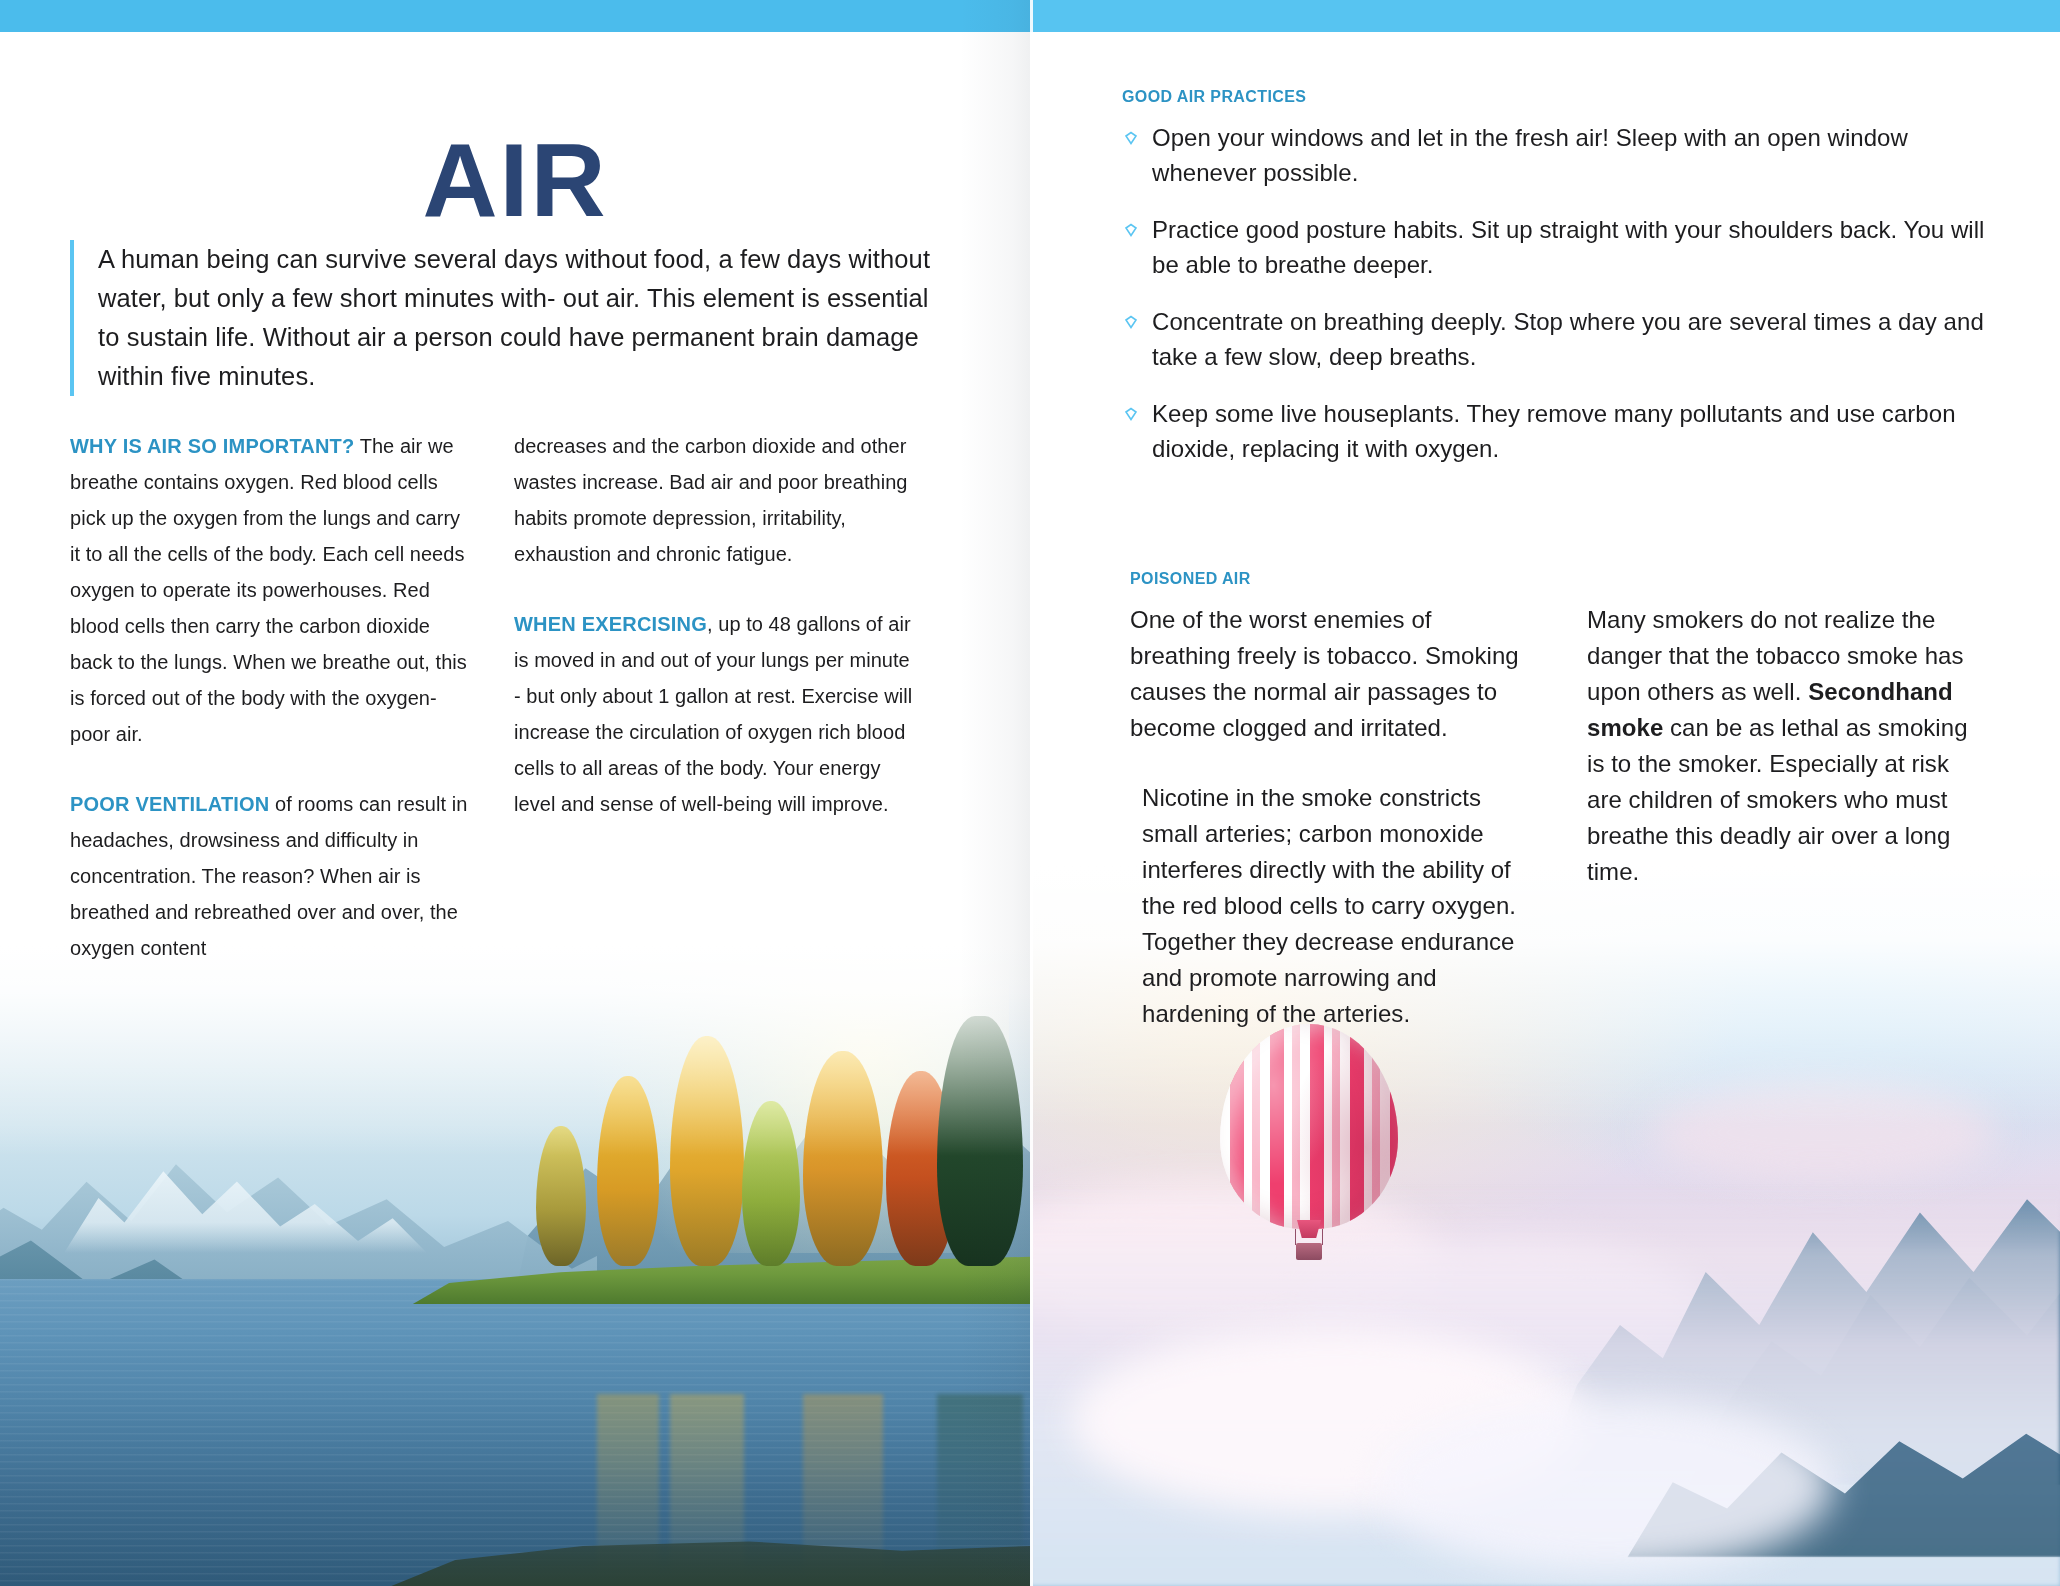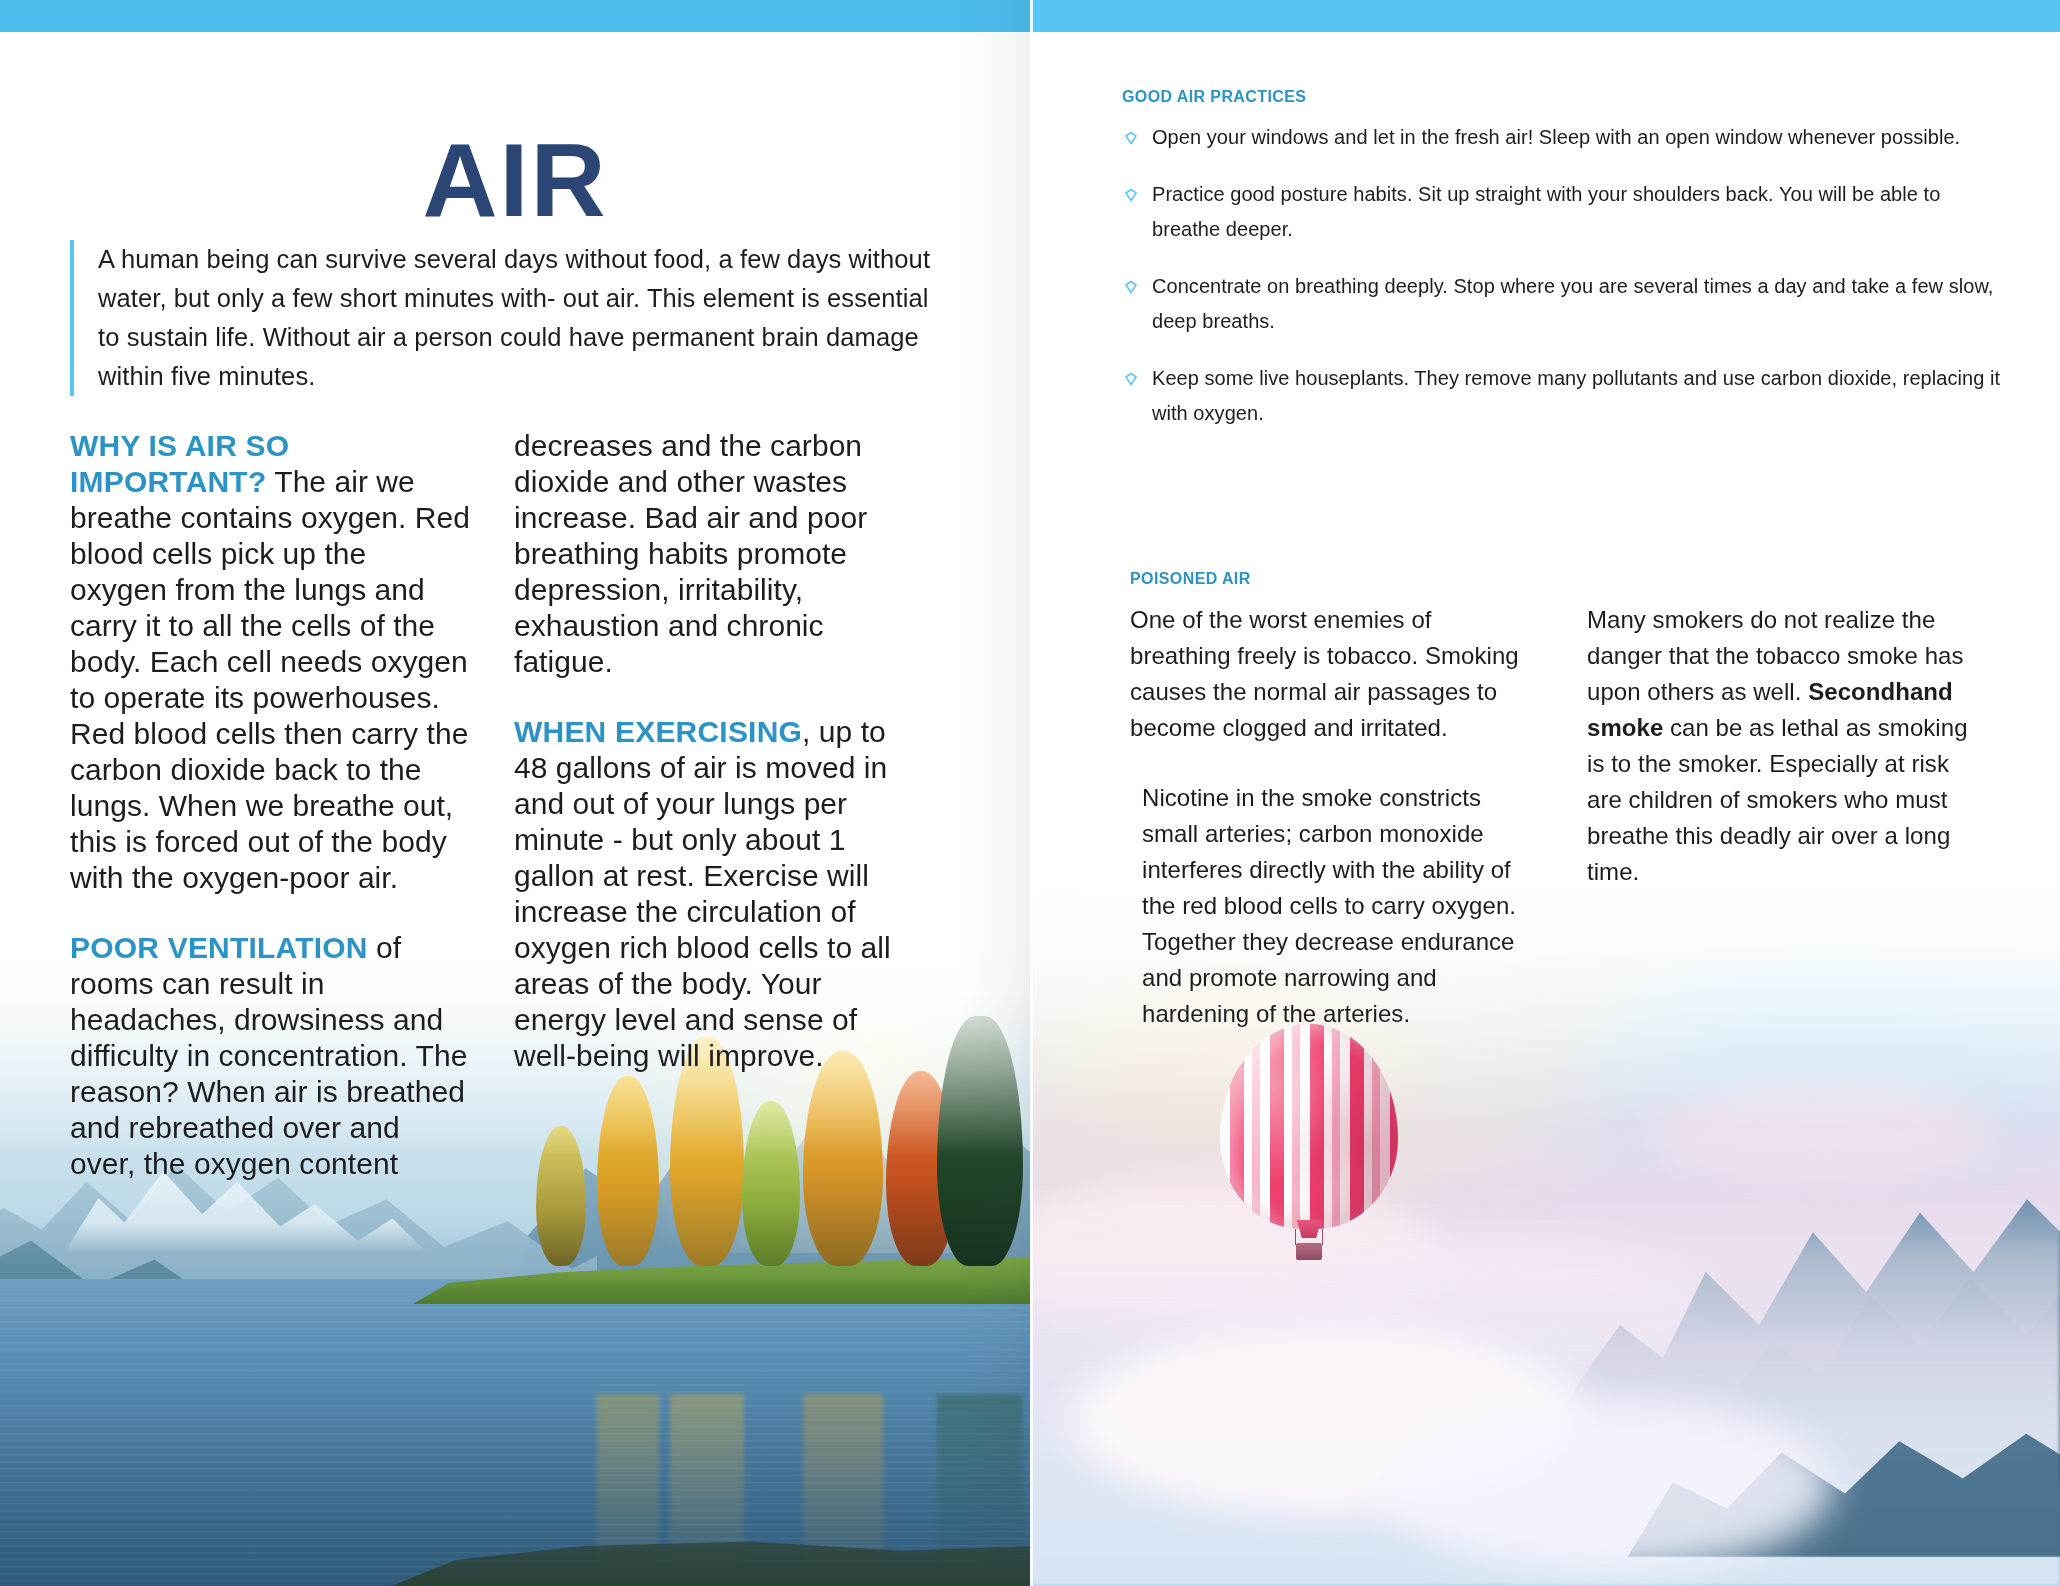--- a/index.html
+++ b/index.html
@@ -103,21 +103,21 @@
     top: 428px;
     left: 70px;
     width: 900px;
     display: flex;
     gap: 44px;
     z-index: 20;
   }
   .col { width: 400px; }
   .col p {
     margin: 0 0 34px 0;
-    font-size: 30px;
+    font-size: 20px;
     line-height: 36px;
     color: #1d1d1f;
     letter-spacing: 0.05px;
   }
   .col p:last-child { margin-bottom: 0; }
   .runhead {
     color: #2C93C4;
     font-weight: 700;
     letter-spacing: 0.2px;
   }
@@ -224,21 +224,21 @@
   }
   ul.bullets {
     list-style: none;
     margin: 0;
     padding: 0;
   }
   ul.bullets li {
     position: relative;
     padding-left: 30px;
     margin-bottom: 22px;
-    font-size: 20px;
+    font-size: 24px;
     line-height: 35px;
     color: #1d1d1f;
     letter-spacing: 0.05px;
   }
   ul.bullets li:last-child { margin-bottom: 0; }
   ul.bullets li .bullet-icon {
     position: absolute;
     left: 2px;
     top: 11px;
     width: 14px;

